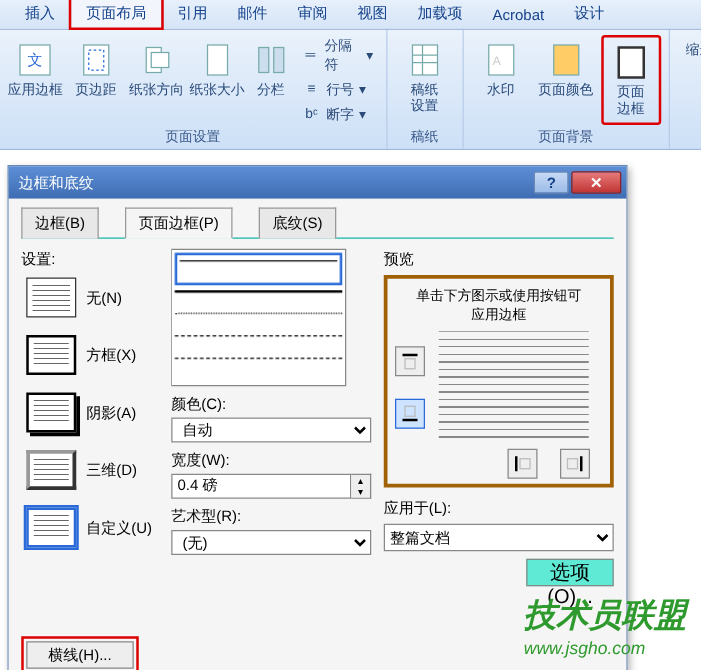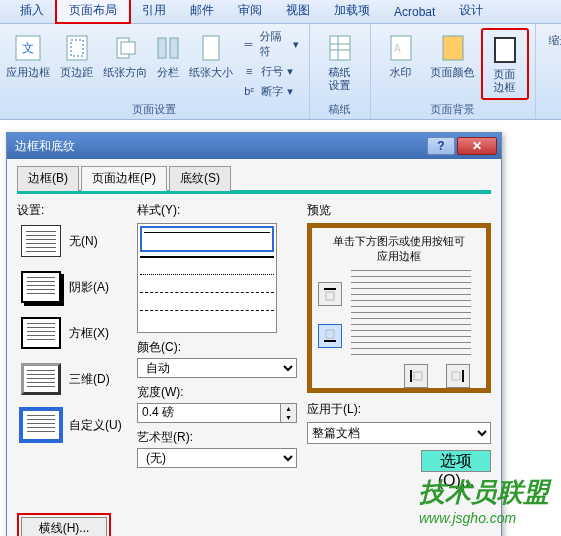--- a/index.html
+++ b/index.html
@@ -26,21 +26,21 @@
 
 
 .dialog { position: absolute; left: 6px; top: 132px; width: 496px; background: #f0f0f0; border: 1px solid #6a8ab5; box-shadow: 2px 2px 6px rgba(0,0,0,.3); }
 .dlg-title { background: linear-gradient(#5d8fd6, #3f6db3); color: #fff; height: 26px; display: flex; align-items: center; padding: 0 4px 0 8px; font-size: 12px; }
 .dlg-title .spacer { flex: 1; }
 .dlg-btn { width: 28px; height: 18px; margin-left: 2px; display: flex; align-items: center; justify-content: center; border-radius: 2px; cursor: pointer; }
 .dlg-help { background: linear-gradient(#c6d9f4,#9cbce8); color: #15428b; font-weight: bold; border: 1px solid #6a8ab5; }
 .dlg-close { background: linear-gradient(#e87a7a,#c13535); color: #fff; font-weight: bold; border: 1px solid #8a2020; width: 40px; }
 
 .dlg-body { background: #f5f5f5; padding: 6px 10px 6px 10px; }
-.tabstrip { display: flex; border-bottom: 4px solid #14b8a6; margin-bottom: 8px; }
+.tabstrip { display: flex; border-bottom: 1px solid #14b8a6; margin-bottom: 8px; gap: 19px; }
 .dlgtab { padding: 3px 10px; border: 1px solid #999; border-bottom: none; background: #e8e8e8; margin-right: 2px; cursor: pointer; font-size: 12px; position: relative; top: 1px; }
 .dlgtab.active { background: #f5f5f5; border-bottom: 1px solid #f5f5f5; }
 
 .dlg-cols { display: flex; gap: 10px; }
 .col-settings { width: 110px; }
 .col-style { width: 160px; }
 .col-preview { flex: 1; }
 
 .sec-label { font-size: 12px; margin-bottom: 4px; }
 .setting-item { display: flex; align-items: center; gap: 8px; margin: 6px 0 14px 4px; cursor: pointer; }
@@ -63,21 +63,21 @@
 .sl-dashdot { background: repeating-linear-gradient(90deg,#000 0 8px,transparent 8px 12px,#000 12px 14px,transparent 14px 18px); height: 1px; margin-top: 8px; }
 .sl-selected { border: 2px solid #2a6ad8; padding: 0 2px; }
 
 .field { margin-top: 6px; }
 .field label { display: block; font-size: 12px; }
 .field .ctrl { display: flex; margin-top: 2px; }
 .field select, .field .combo { flex: 1; height: 20px; border: 1px solid #888; background: #fff; font-size: 12px; padding-left: 4px; }
 .spinner-btns { width: 16px; display: flex; flex-direction: column; border: 1px solid #888; border-left: none; }
 .spinner-btns .sp { flex: 1; background: #eee; font-size: 8px; text-align: center; line-height: 9px; cursor: pointer; }
 
-.preview-box { border: 5px solid #a16207; height: 170px; padding: 6px; display: flex; flex-direction: column; }
+.preview-box { border: 3px solid #a16207; height: 170px; padding: 6px; display: flex; flex-direction: column; }
 .preview-hint { text-align: center; font-size: 11px; margin-bottom: 6px; }
 .preview-area { flex: 1; display: flex; }
 .side-btns { display: flex; flex-direction: column; gap: 18px; padding-top: 12px; }
 .sq-btn { width: 24px; height: 24px; border: 1px solid #888; background: #eee; cursor: pointer; display: flex; align-items: center; justify-content: center; }
 .sq-btn.active { background: #cde3ff; border-color: #2a6ad8; }
 .page-preview { flex: 1; margin: 0 8px; border: none; display: flex; align-items: center; justify-content: center; }
 .page-rect { width: 120px; height: 90px; background: repeating-linear-gradient(#888 0, #888 1px, transparent 1px, transparent 6px); }
 .bottom-btns { display: flex; justify-content: flex-end; gap: 18px; padding: 4px 10px 0 0; }
 
 .horiz-line-btn { border: 2px solid #d00; display: inline-block; padding: 2px; margin-top: 24px; }
@@ -134,36 +134,36 @@
       </div>
       <div class="rbtn">
         <span class="ico">
             <svg width="28" height="28">
               <rect x="6" y="4" width="12" height="20" fill="#fff" stroke="#7aa"></rect>
               <rect x="10" y="8" width="14" height="12" fill="#fff" stroke="#7aa"></rect>
             </svg>
           </span>
         <span class="lbl">纸张方向</span>
       </div>
+      <div class="rbtn">
+        <span class="ico">
+            <svg width="28" height="28">
+              <rect x="6" y="2" width="16" height="24" fill="#fff" stroke="#7aa"></rect>
+            </svg>
+          </span>
+        <span class="lbl">纸张大小</span>
+      </div>
       <div class="rbtn narrow">
         <span class="ico">
             <svg width="24" height="28">
               <rect x="2" y="4" width="8" height="20" fill="#cde" stroke="#7aa"></rect>
               <rect x="14" y="4" width="8" height="20" fill="#cde" stroke="#7aa"></rect>
             </svg>
           </span>
         <span class="lbl">分栏</span>
-      </div>
-      <div class="rbtn">
-        <span class="ico">
-            <svg width="28" height="28">
-              <rect x="6" y="2" width="16" height="24" fill="#fff" stroke="#7aa"></rect>
-            </svg>
-          </span>
-        <span class="lbl">纸张大小</span>
       </div>
       <div class="col-btns">
         <div class="mini-btn"><span class="mini-ico">═</span><span>分隔符</span>▾</div>
         <div class="mini-btn"><span class="mini-ico">≡</span><span>行号</span>▾</div>
         <div class="mini-btn"><span class="mini-ico">bᶜ</span><span>断字</span>▾</div>
       </div>
     </div>
     <div class="group-label">页面设置</div>
   </div>
 
@@ -245,47 +245,46 @@
 
       <div class="col-settings">
         <div class="sec-label">设置:</div>
         <div class="setting-item">
           <div class="thumb none">
               <div class="lines-inner"></div>
             </div>
           <span>无(N)</span>
         </div>
         <div class="setting-item">
+          <div class="thumb box">
+              <div class="lines-inner"></div>
+            </div>
+          <span>方框(X)</span>
+        </div>
+        <div class="setting-item">
           <div class="thumb shadow">
               <div class="lines-inner"></div>
             </div>
           <span>阴影(A)</span>
-        </div>
-        <div class="setting-item">
-          <div class="thumb box">
-              <div class="lines-inner"></div>
-            </div>
-          <span>方框(X)</span>
         </div>
         <div class="setting-item">
           <div class="thumb threeD">
               <div class="lines-inner"></div>
             </div>
           <span>三维(D)</span>
         </div>
         <div class="setting-item selected">
           <div class="thumb custom">
               <div class="lines-inner"></div>
             </div>
           <span>自定义(U)</span>
         </div>
       </div>
 
       <div class="col-style">
-        <div class="sec-label">样式(Y):</div>
         <div class="style-list">
           <div class="sl-selected">
               <div class="style-line sl-solid"></div>
             </div>
           <div class="style-line sl-solid2"></div>
           <div class="style-line sl-dot"></div>
           <div class="style-line sl-dash"></div>
           <div class="style-line sl-dash"></div>
           <div class="sl-dashdot"></div>
         </div>

